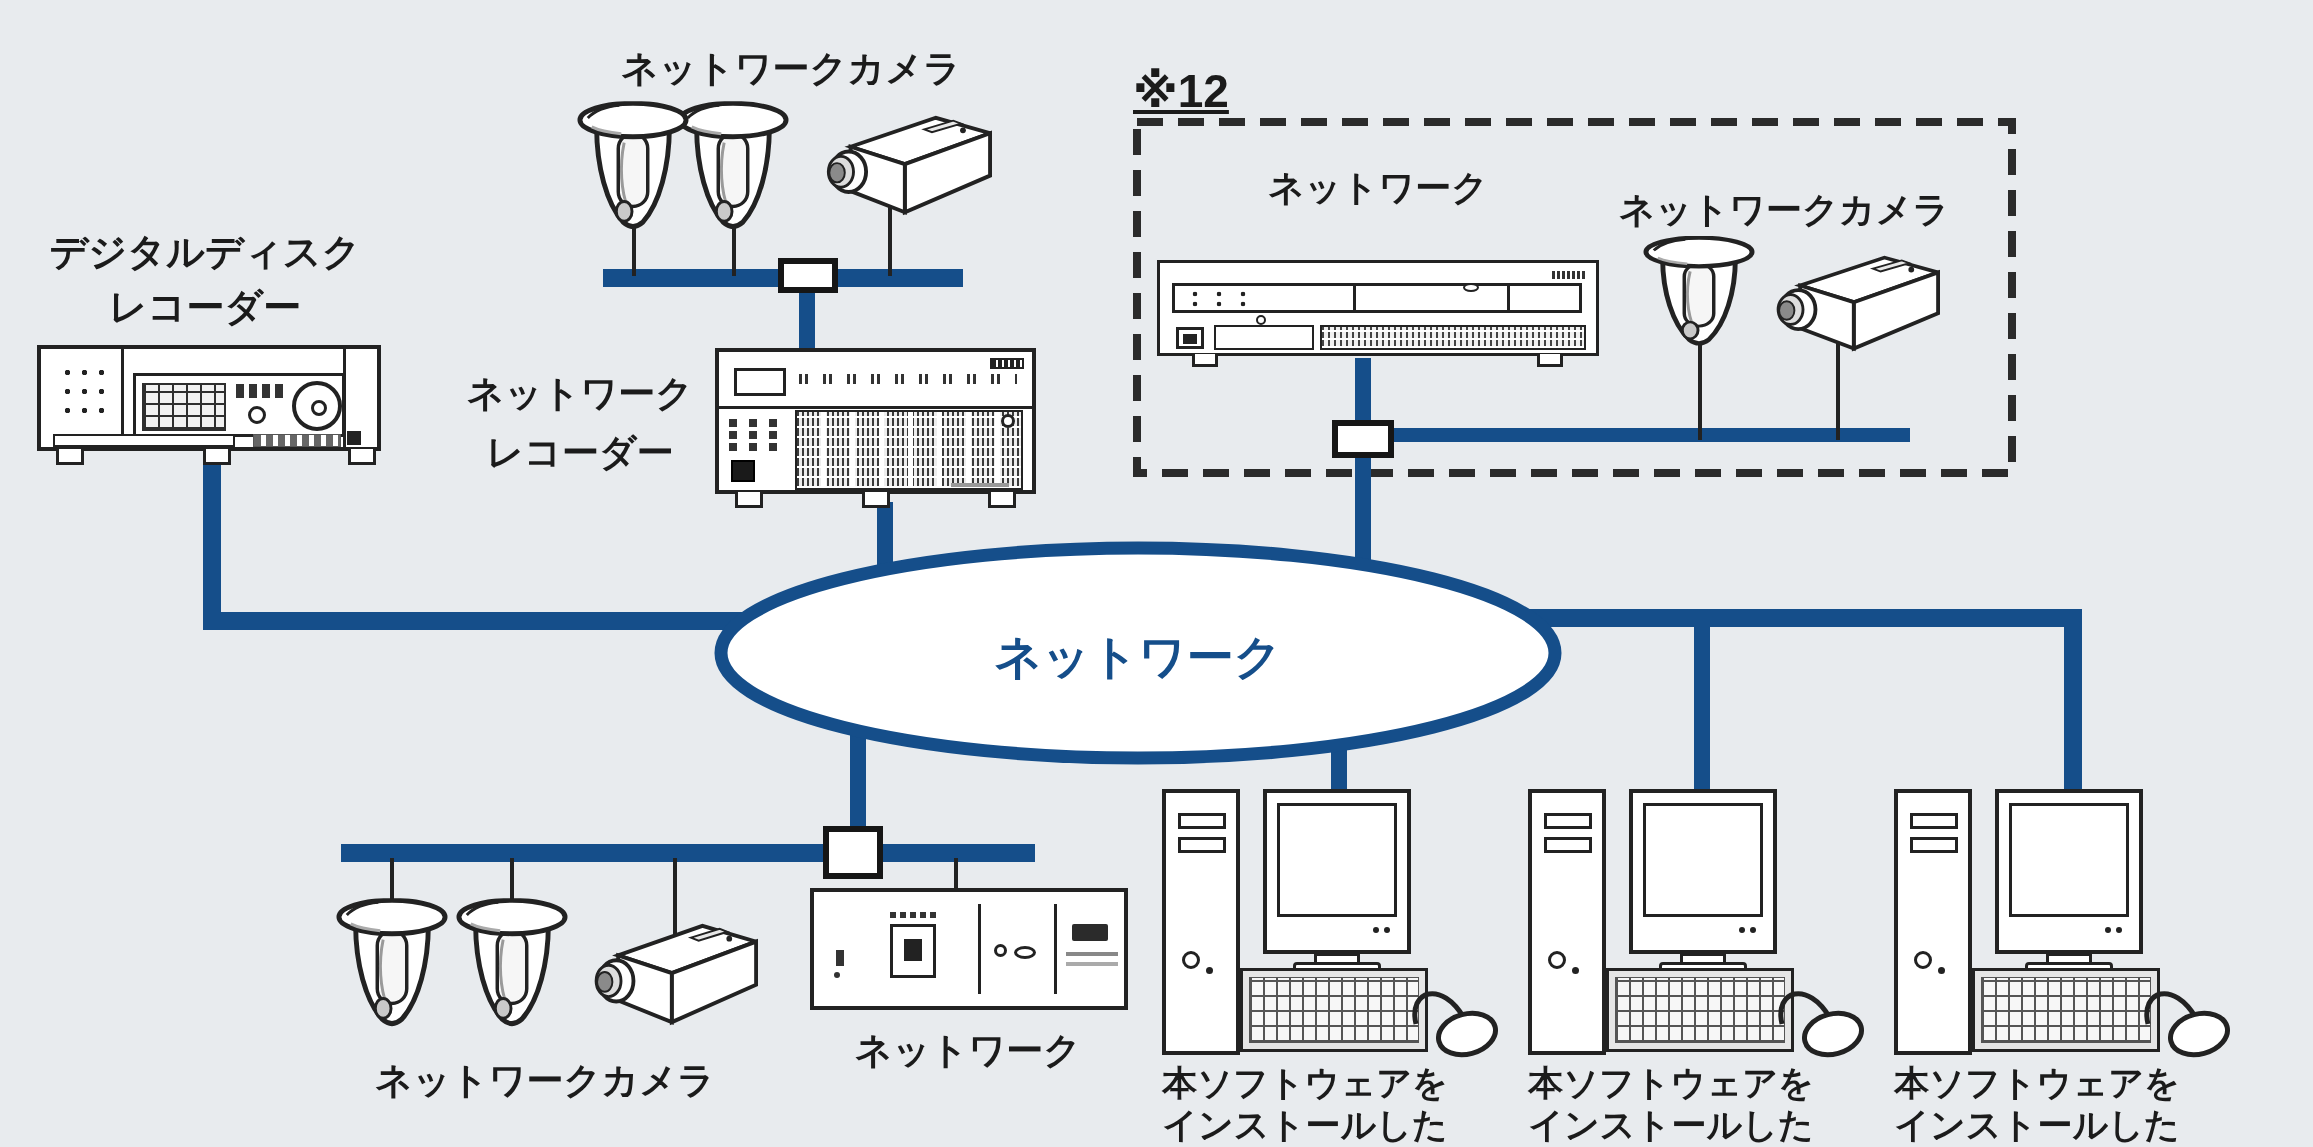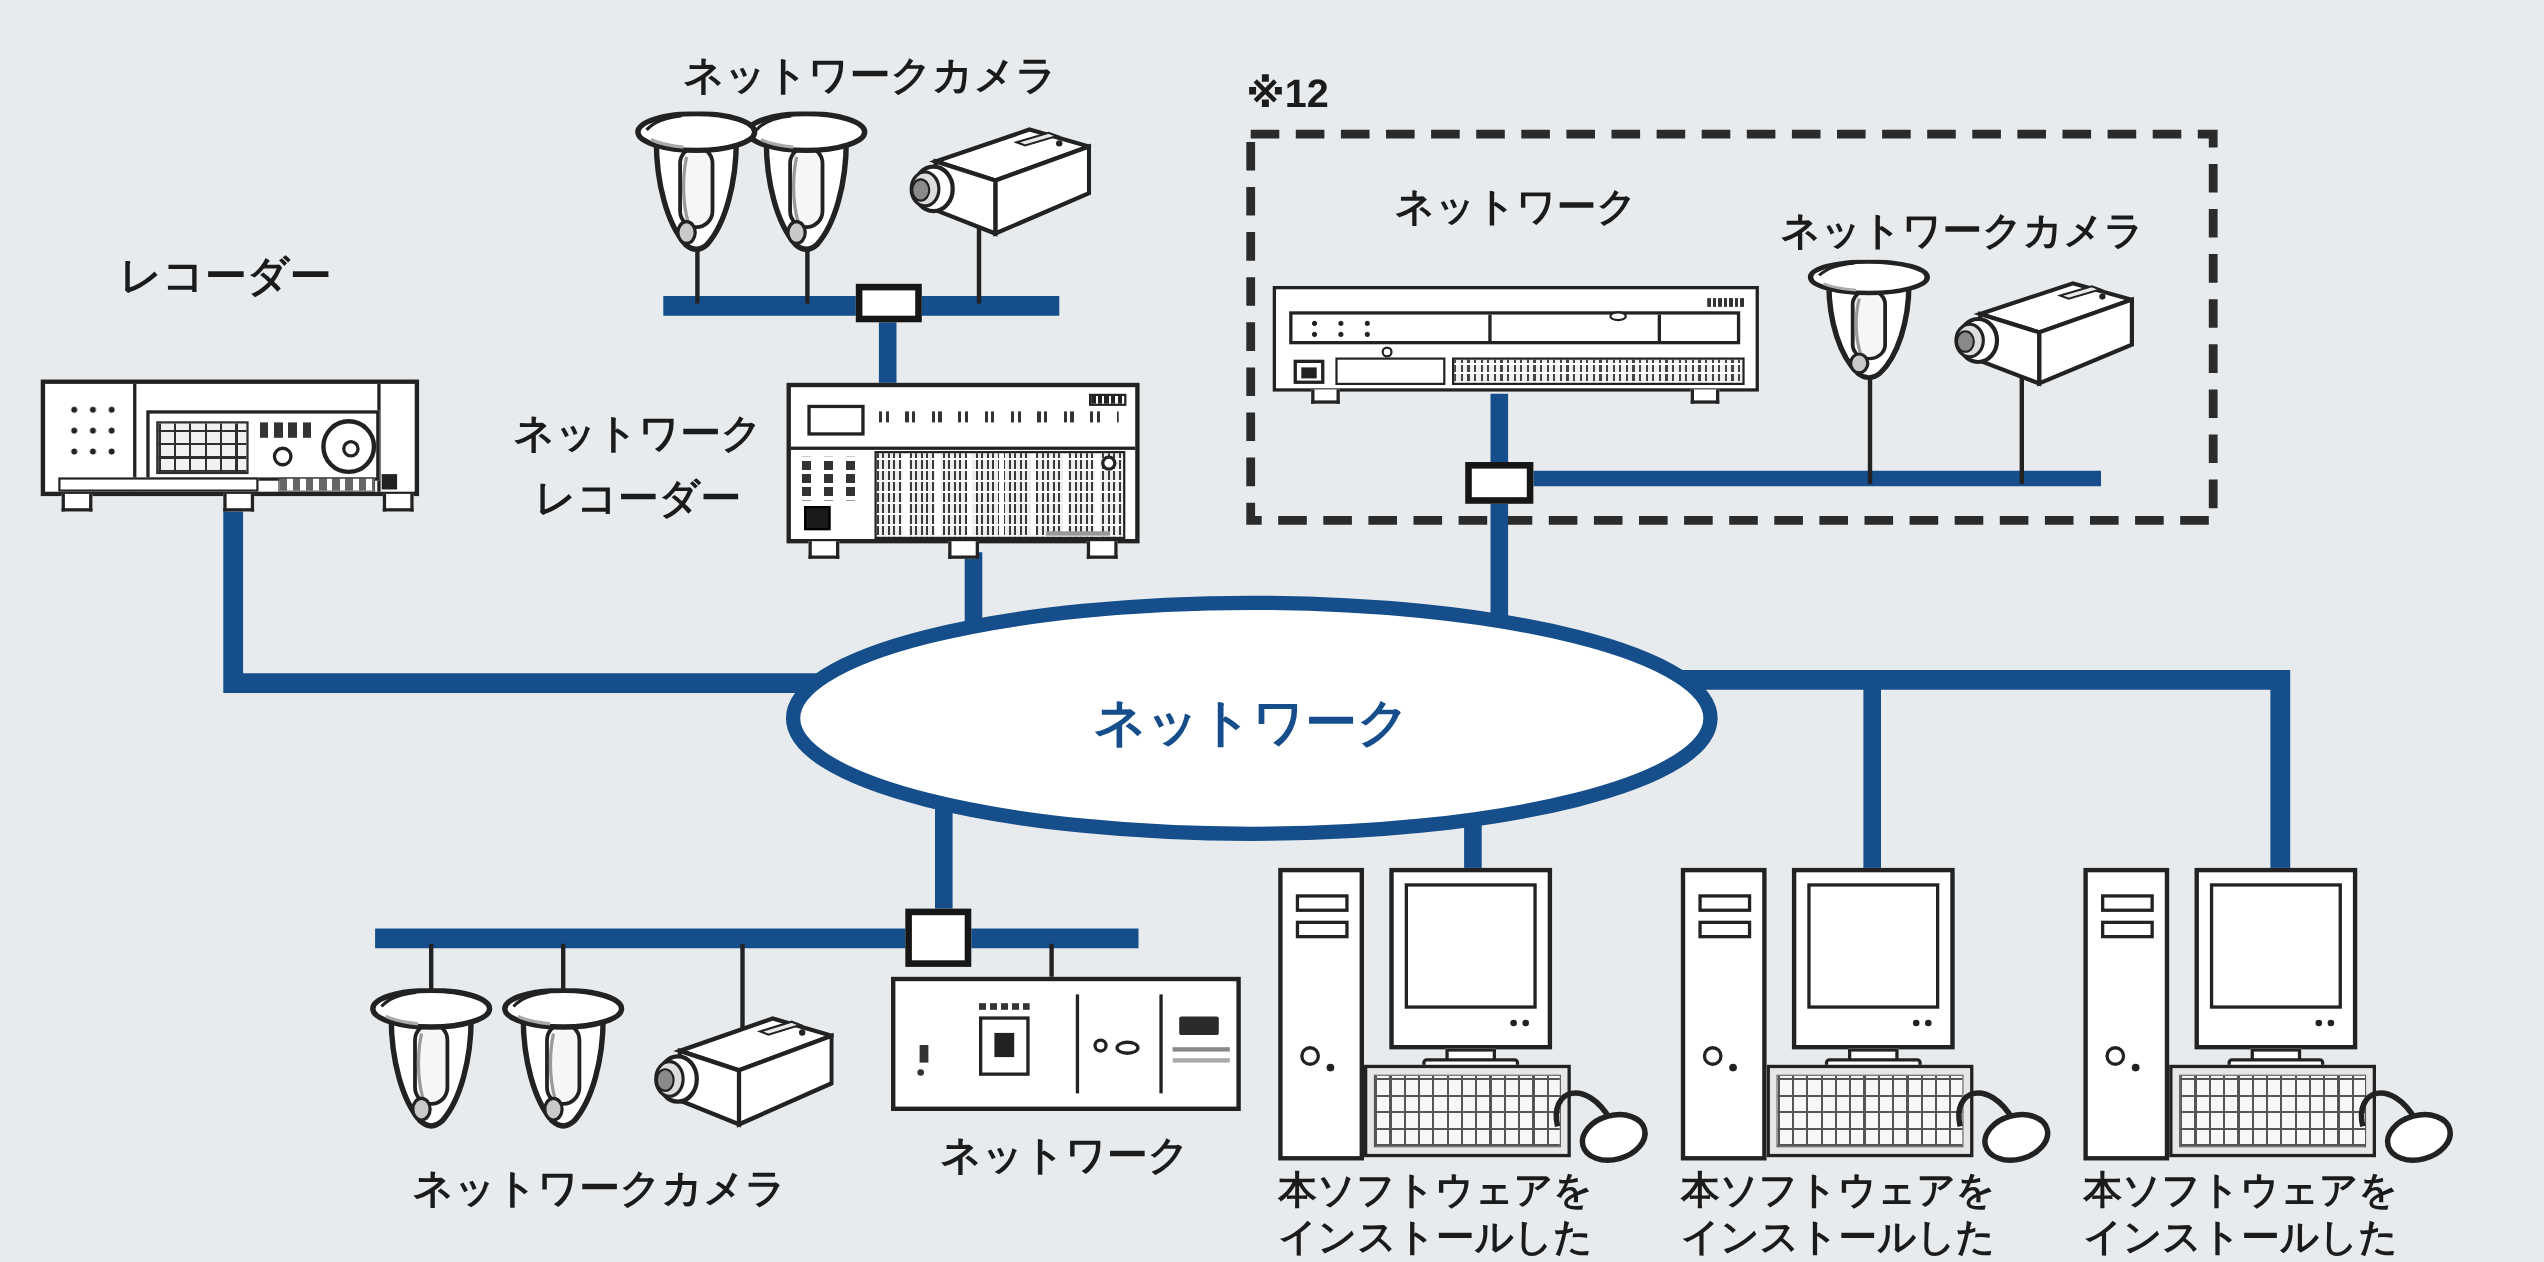--- a/index.html
+++ b/index.html
@@ -157,31 +157,32 @@
       <path d="M1838,330 V440"></path>
       <path d="M392,858 V915"></path>
       <path d="M512,858 V915"></path>
       <path d="M675,858 V940"></path>
       <path d="M956,858 V895"></path>
     </g>
     <ellipse cx="1138" cy="653" rx="417" ry="105" fill="#fff" stroke="#154e8a" stroke-width="13"></ellipse>
   </svg>
 
   <div class="lbl" style="left:25px;top:225px;width:360px;font-size:38px;line-height:55px;">
+    <div>デジタルディスク</div>
     <div>レコーダー</div>
   </div>
 
   <div class="lbl" style="left:616px;top:44px;width:350px;font-size:37px;">ネットワークカメラ</div>
 
   <div class="lbl" style="left:430px;top:364px;width:300px;font-size:37px;line-height:59px;">
     <div>ネットワーク</div>
     <div>レコーダー</div>
   </div>
 
-  <div class="lbl" style="left:1133px;top:64px;font-size:36px;text-align:left;">※12</div>
+  <div class="lbl" style="left:1133px;top:64px;font-size:46px;text-align:left;text-decoration:underline;">※12</div>
 
   <div class="lbl" style="left:1178px;top:165px;width:400px;font-size:36px;line-height:46px;">
     <div>ネットワーク</div>
   </div>
 
   <div class="lbl" style="left:1612px;top:186px;width:344px;font-size:36px;">ネットワークカメラ</div>
 
   <div class="cloud-lbl" style="left:938px;top:626px;width:400px;font-size:47px;">ネットワーク</div>
 
   <div class="lbl" style="left:368px;top:1056px;width:354px;font-size:37px;">ネットワークカメラ</div>

